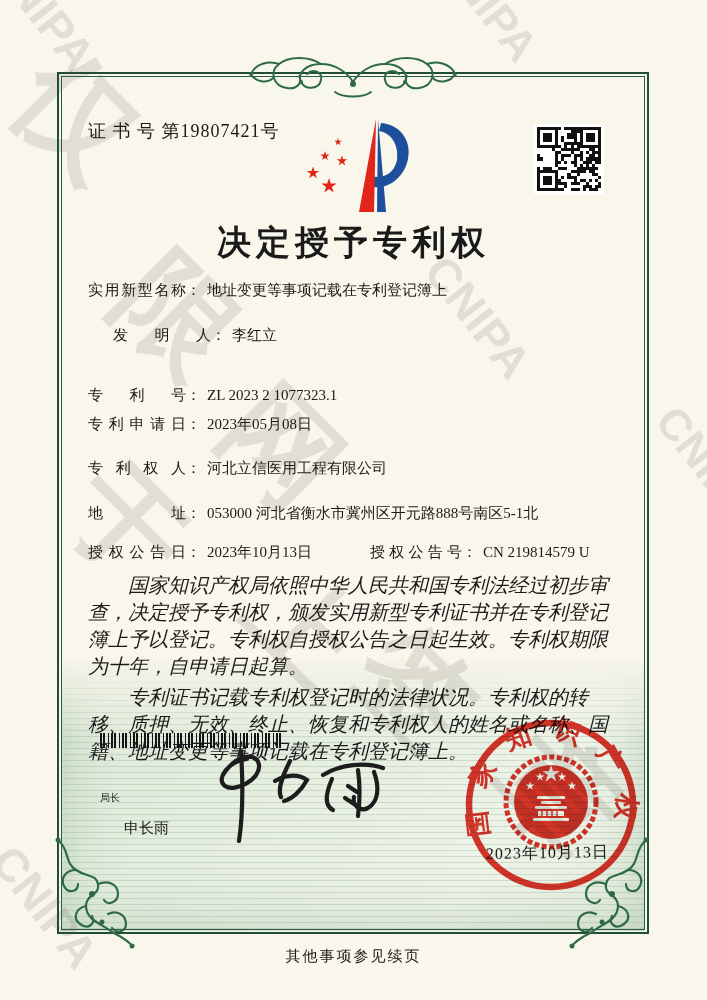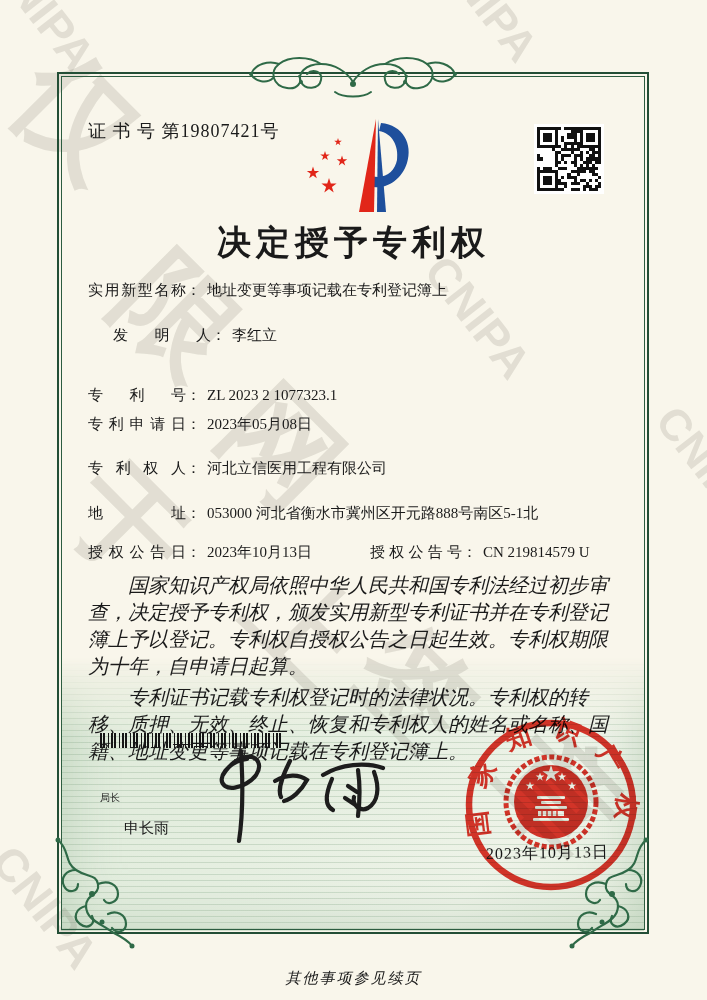--- a/index.html
+++ b/index.html
@@ -53,21 +53,21 @@
      font-family:Liberation Serif, serif;}
   .officer-name{position:absolute;left:100px;top:819px;font-size:15px;z-index:5;
      font-family:"Liberation Sans","DejaVu Sans",sans-serif;margin-left:24px;}
   .signature{position:absolute;left:195px;top:743px;z-index:5;}
   .seal{position:absolute;left:462px;top:716px;z-index:6;opacity:.93;mix-blend-mode:multiply;}
   .seal-date{position:absolute;left:486px;top:843px;font-size:16px;color:#161616;
      letter-spacing:1px;z-index:7;transform:rotate(-1deg);}
   .page-num{position:absolute;left:0;top:911px;width:707px;text-align:center;
      font-size:12.5px;z-index:5;}
   .next-note{position:absolute;left:0;top:947px;width:707px;text-align:center;
-     font-size:15px;font-style:italic;z-index:5;letter-spacing:2px;margin-top:22px;}
+     font-size:15px;z-index:5;letter-spacing:2px;}
 </style>
 </head>
 <body>
 
 <div class="page">
 
   <div class="green-zone"></div>
 
   <div class="wm-layer">
       <div class="wm" style="left: -28px; top: -18px; font-size: 46px; transform: rotate(52deg);">CNIPA</div>

